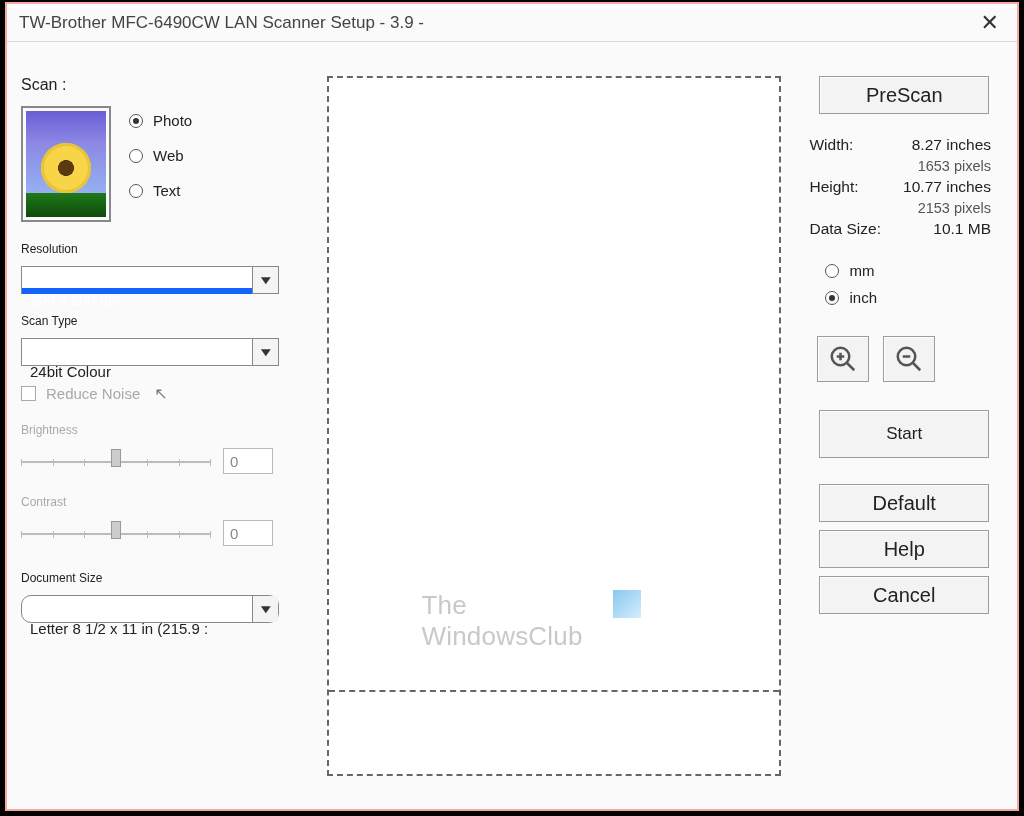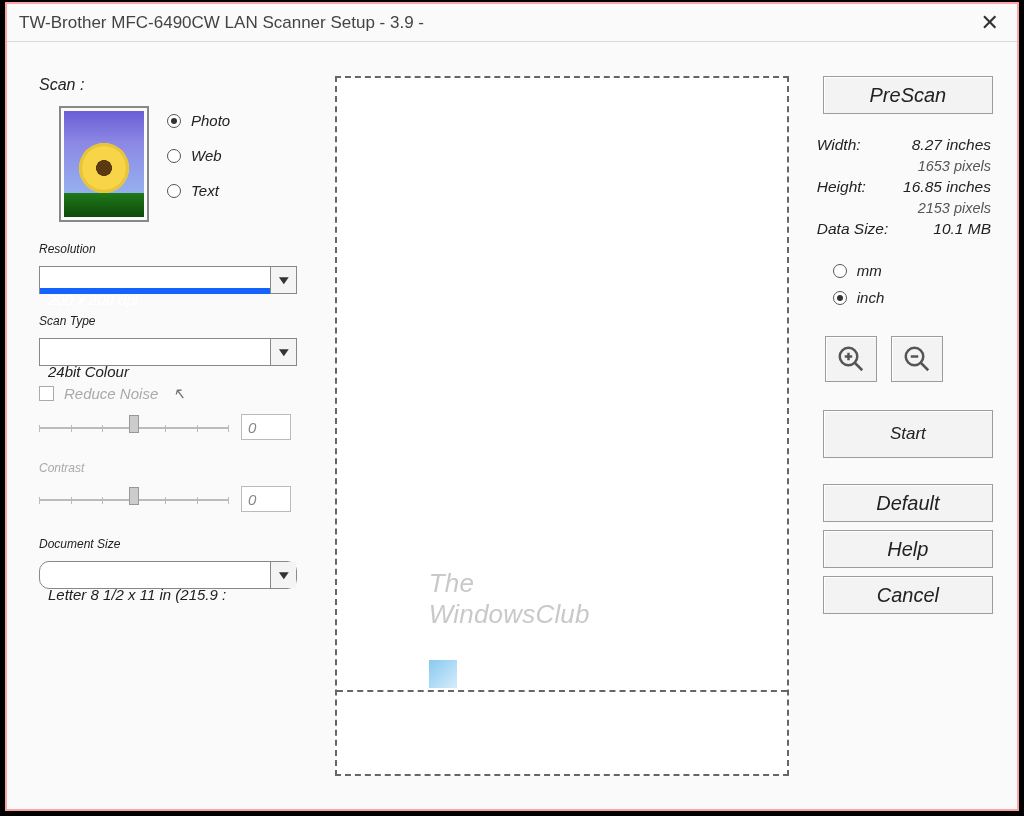--- a/index.html
+++ b/index.html
@@ -37,36 +37,34 @@
   }
   .close-x {
     font-size: 22px;
     color: #333;
     cursor: pointer;
     padding: 0 6px;
   }
   .content {
     flex: 1;
     display: flex;
-    padding: 34px 18px 18px 32px;
+    padding: 34px 18px 18px 14px;
     gap: 28px;
-    font-style: italic;
   }
   .left-panel {
     width: 288px;
     display: flex;
     flex-direction: column;
     gap: 10px;
   }
   .scan-label { font-size: 16px; color:#222; margin-bottom:2px;}
   .scan-top {
     display:flex;
     gap:18px;
     align-items:flex-start;
-    margin-left:20px;
   }
   .thumb {
     width: 90px;
     height: 116px;
     border: 2px solid #888;
     padding: 3px;
     display:flex;
     flex-direction:column;
   }
   .thumb .sky { flex: 4; background: linear-gradient(#6a5ed6, #8c88e4);}
@@ -130,24 +128,24 @@
     height: 700px;
     border: 2px dashed #666;
     background:#fff;
     position:relative;
   }
   .preview .inner-dash {
     position:absolute; left:0; right:0; top: 612px;
     border-top: 2px dashed #666;
   }
   .wm {
-    position:absolute; left:92px; top:490px;
+    position:absolute; left:92px; top:512px;
     color:#c9c9c9; font-size:26px; line-height:1.2;
     font-weight:400; letter-spacing:0.2px;
-    display:flex; align-items:flex-start; gap:30px;flex-direction:column;
+    display:flex; align-items:flex-start; gap:30px;
   }
   .wm .logo { width:28px; height:28px; background:linear-gradient(135deg,#88c9f0,#d6ecfb);}
   .right-panel { width:196px; display:flex; flex-direction:column; gap:8px;}
   .btn {
     height:38px; border:1.3px solid #9c9c9c; background:#f3f3f3;
     display:flex; align-items:center; justify-content:center;
     font-size:20px; color:#222; cursor:pointer;
     box-shadow: inset 1px 1px 0 #fff;
     width:170px; align-self:center;
   }
@@ -221,20 +219,21 @@
               <span>▼</span>
             </div>
         </div>
 
         <div class="checkbox-row">
           <span class="chk"></span>
           <span>Reduce Noise</span>
           <span class="cursor-icon">↖</span>
         </div>
 
+        <div class="section-label muted">Brightness</div>
         <div class="slider-group">
           <div class="slider">
             <div class="track"></div>
             <div class="ticks">
                 <span></span>
                 <span></span>
                 <span></span>
                 <span></span>
                 <span></span>
                 <span></span>
@@ -287,21 +286,21 @@
 
       <div class="right-panel">
         <div class="btn">PreScan</div>
 
         <div class="dims">
           <span>Width:</span>
           <span class="val2">8.27 inches</span>
           <span class="sub">1653 pixels</span>
 
           <span>Height:</span>
-          <span class="val2">16.85 inches</span>
+          <span class="val2">10.77 inches</span>
           <span class="sub">2153 pixels</span>
 
           <span>Data Size:</span>
           <span class="val2">10.1 MB</span>
         </div>
 
         <div class="unit-radio">
           <div class="radio-row">
             <span class="radio"></span>
             <span>mm</span>

